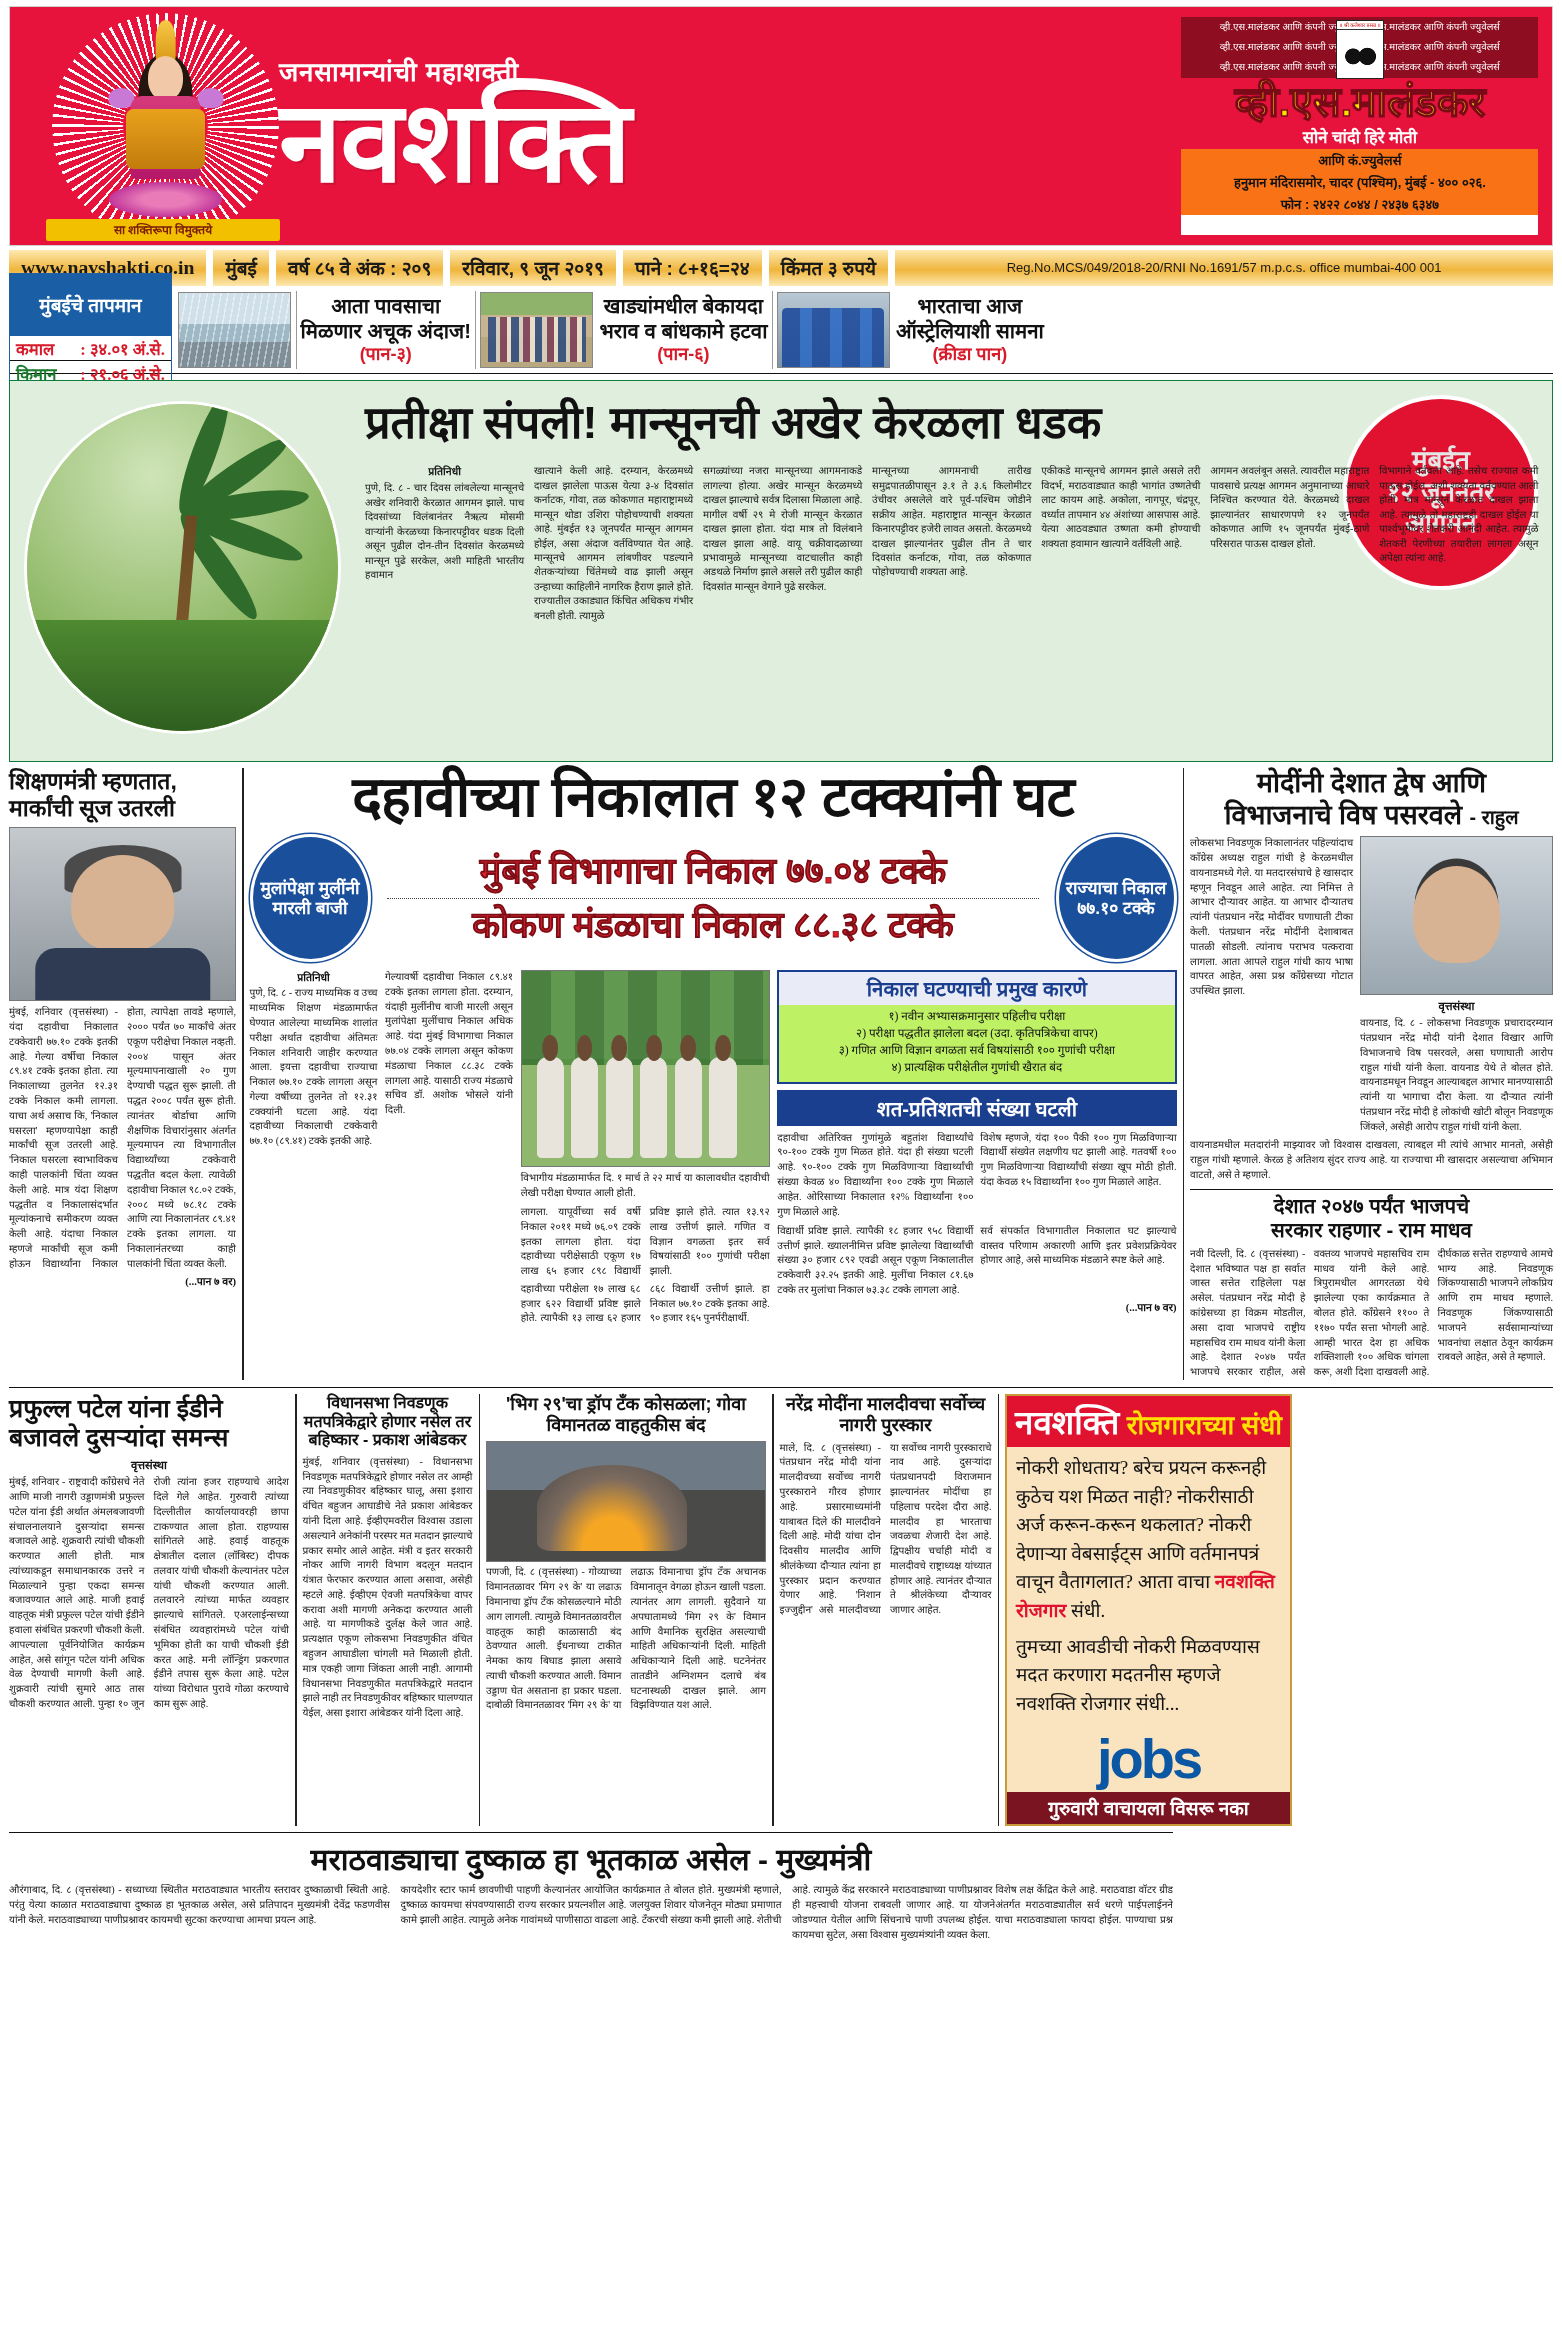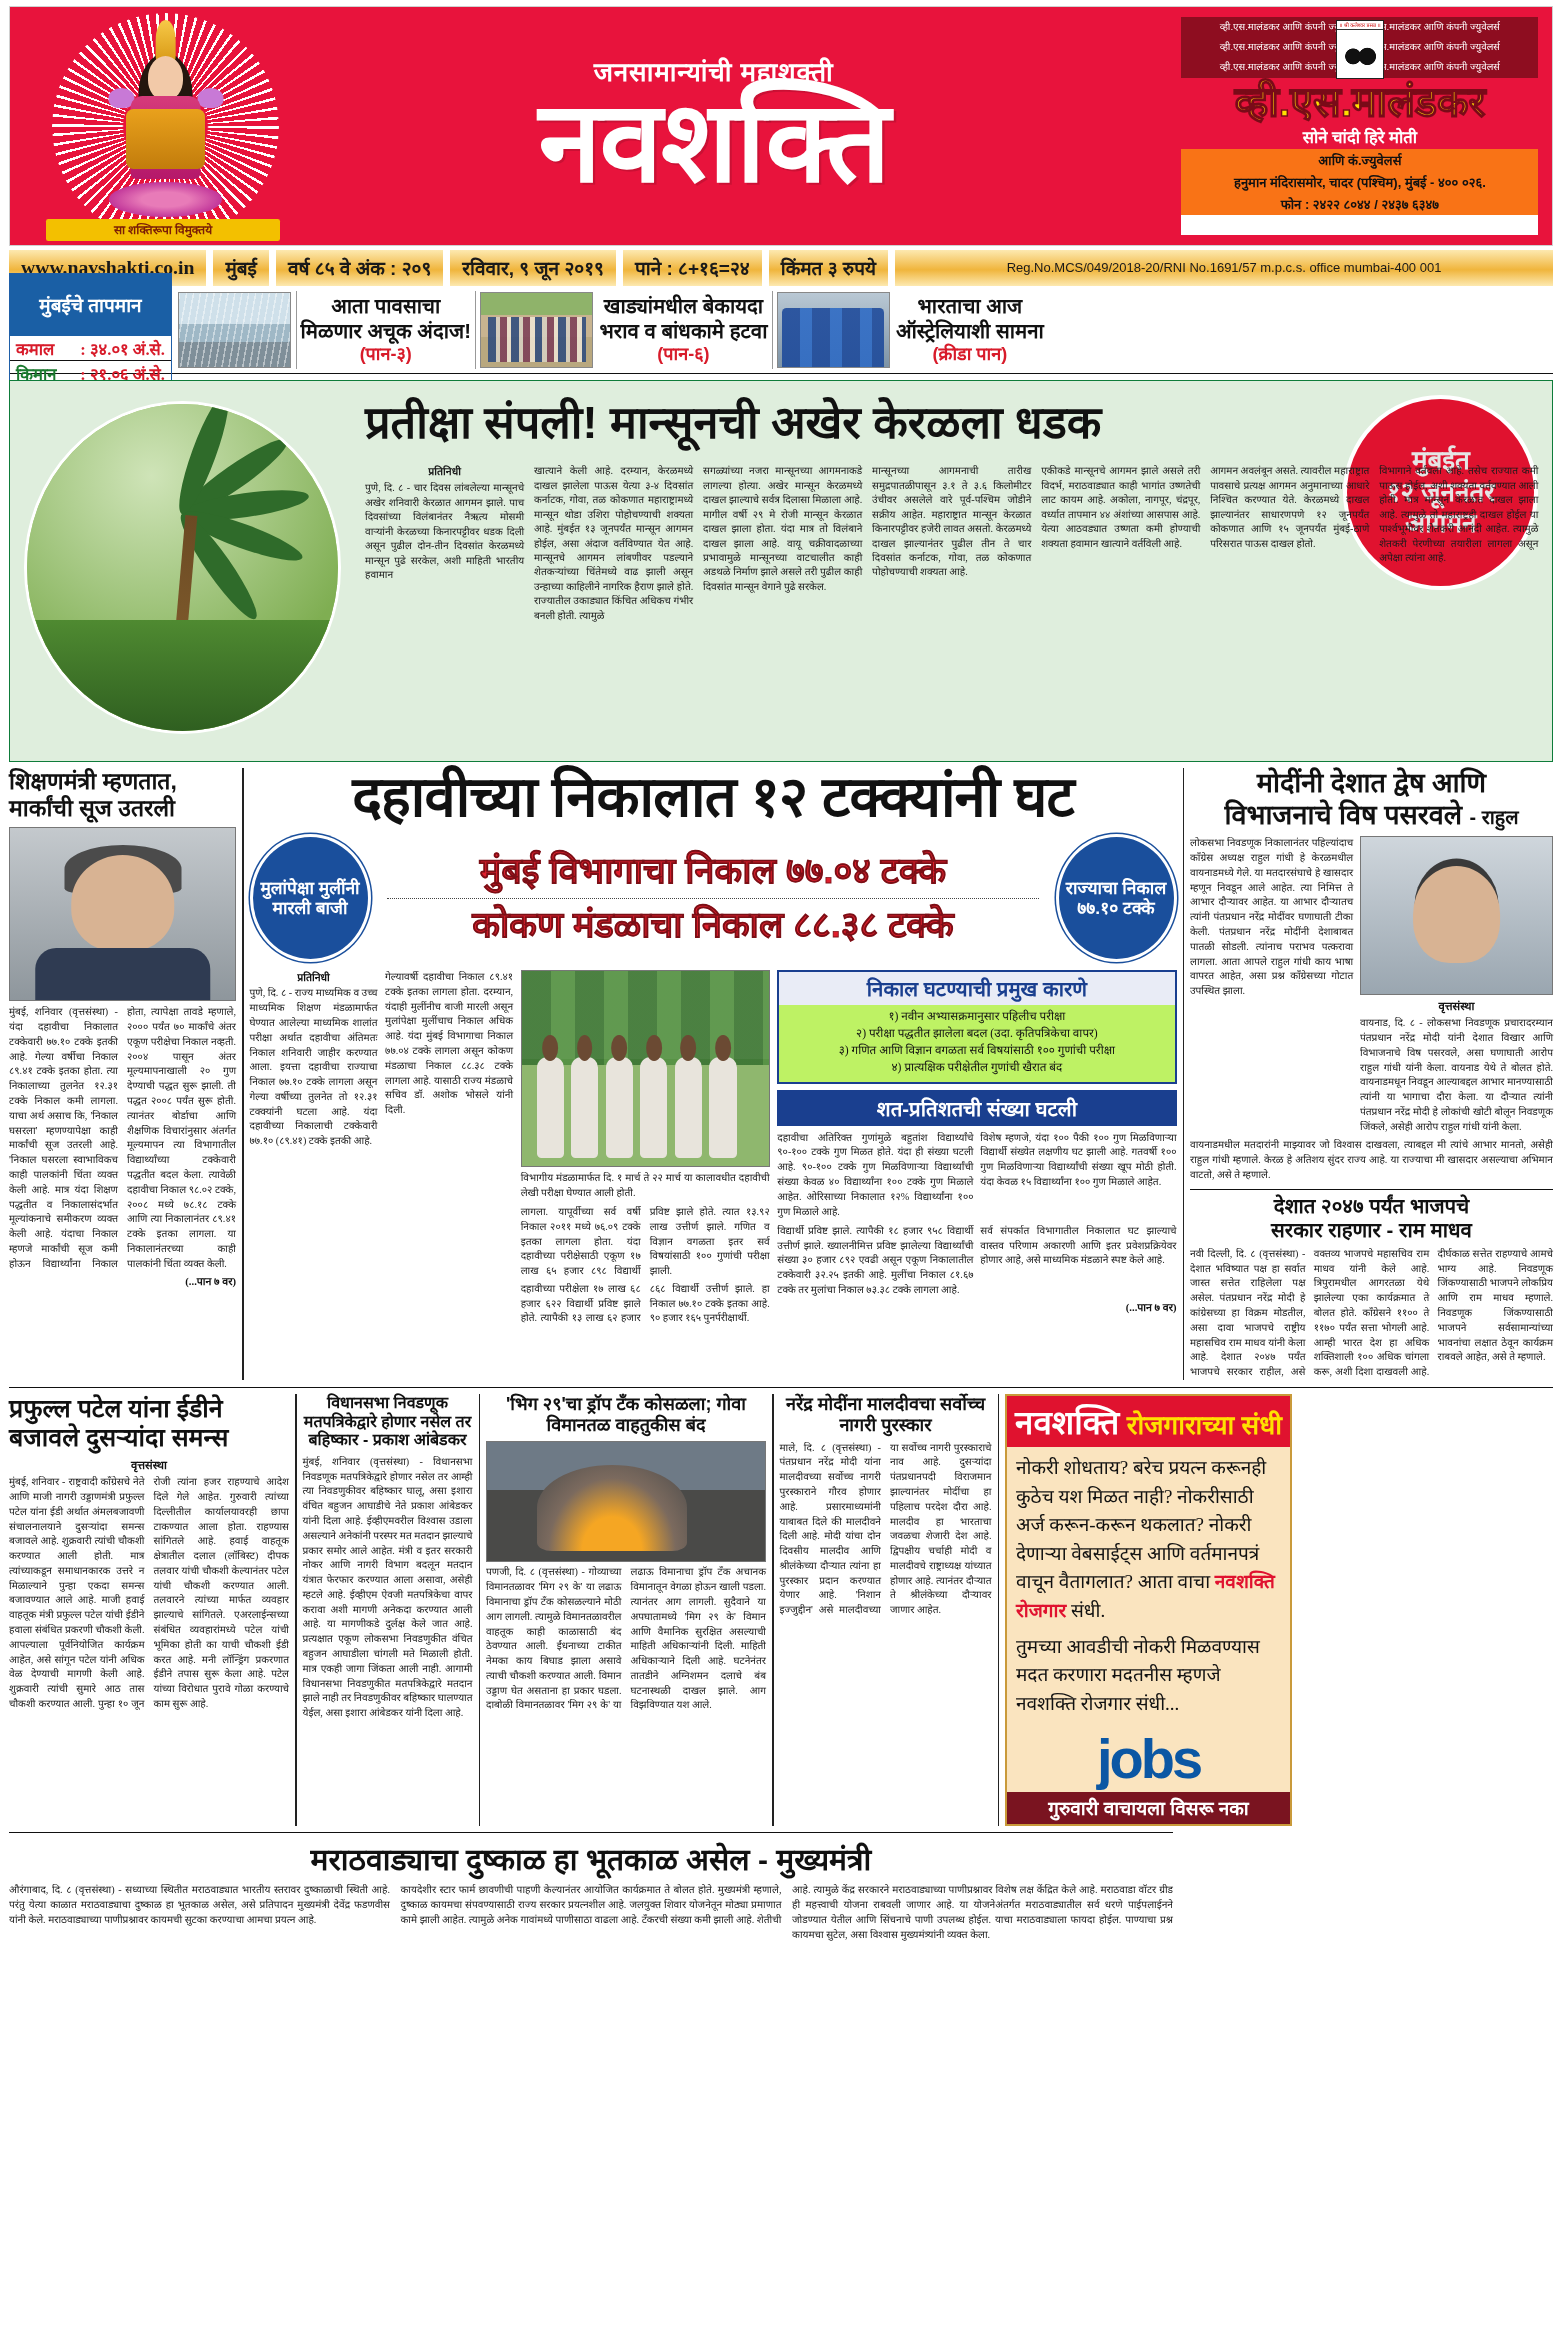--- a/index.html
+++ b/index.html
@@ -41,21 +41,21 @@
      background:#c879d6; border-radius:50% 50% 40% 40%; }
   .deity .lotus-l { left:-12px; } .deity .lotus-r { right:-12px; }
   .deity .lotusbase { position:absolute; left:50%; bottom:-7.6px; transform:translateX(-50%);
      width:113px; height:35px; background:radial-gradient(ellipse at center, #e87bb8 30%, #c2379a 70%);
      border-radius:50%; }
   .sanskrit-band {
     position:absolute; left:36px; bottom:4.5px; width:234px; text-align:center;
     background:#f3c000; color:#7a1d06; font-size:12px; font-weight:bold;
     padding:2.3px 0; border-radius:2.3px;
   }
-  .title-block { flex:1; text-align:center; padding-right:30px; }
+  .title-block { flex:1; padding-right:30px; }
   .tagline { color:#fff; font-size:26px; letter-spacing:0.8px; margin-bottom:-3px;
       font-family:"Liberation Sans", sans-serif; font-weight:600; }
   .paper-name { color:#fff; font-size:113px; line-height:1.0; font-weight:bold;
       font-family:"Liberation Sans", sans-serif; letter-spacing:-1.5px;
       text-shadow: 2.3px 2.3px 0 rgba(0,0,0,.12); }
 
   
   .mast-ad { width:363px; height:224px; margin-right:10.6px; background:#fff;
      border:3px solid #e8133c; position:relative; overflow:hidden; flex:0 0 363px;}
   .ad-watermarks { background:#8e0d20; color:#fff; font-size:9.8px; line-height:1.45;

